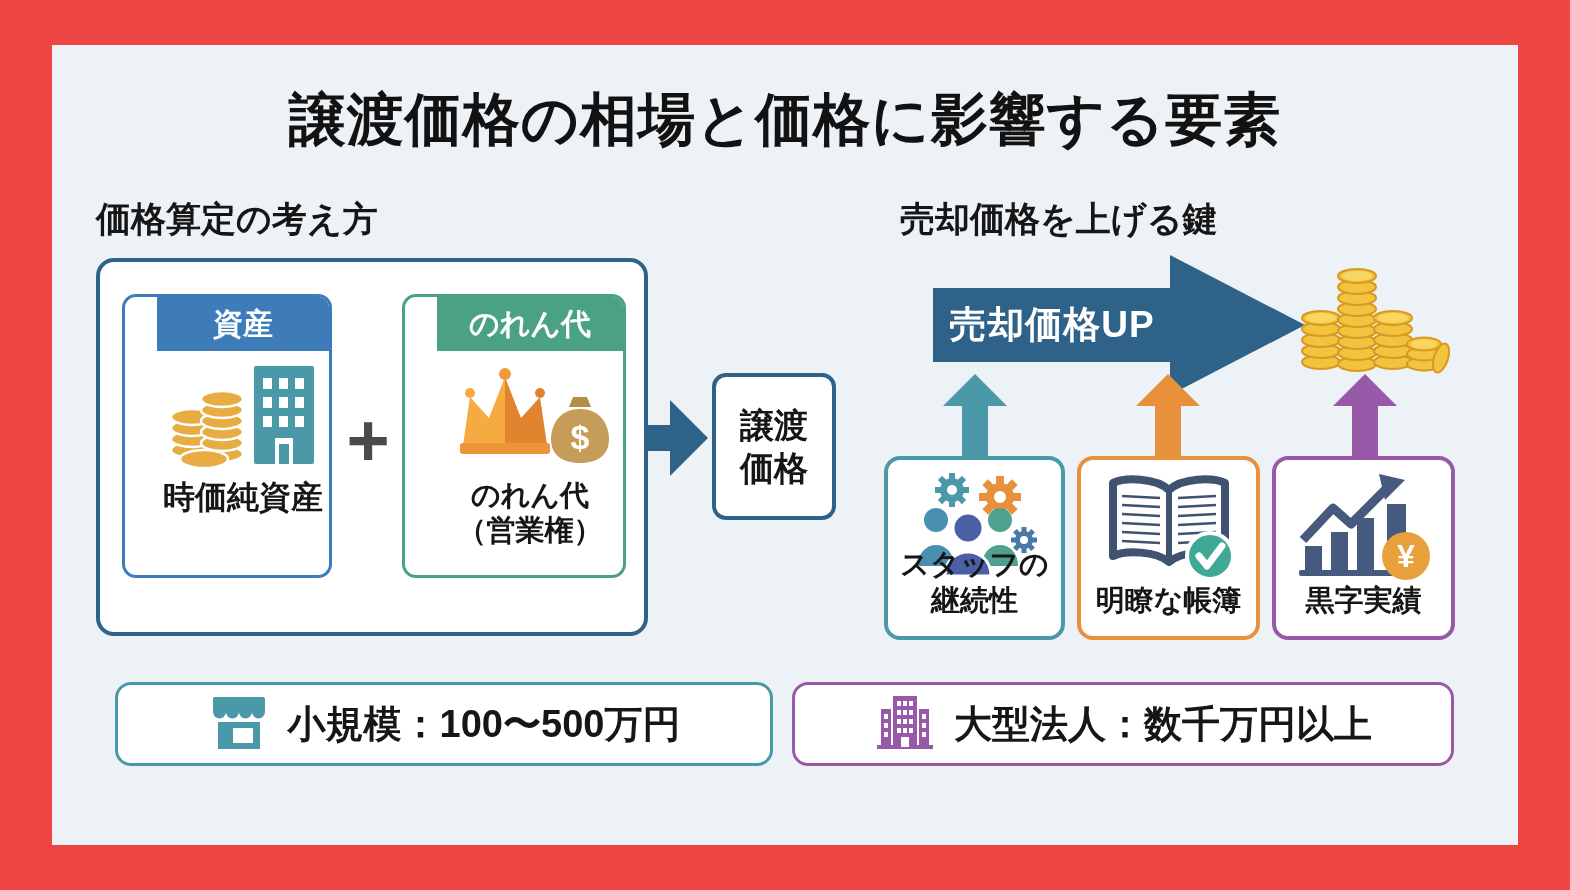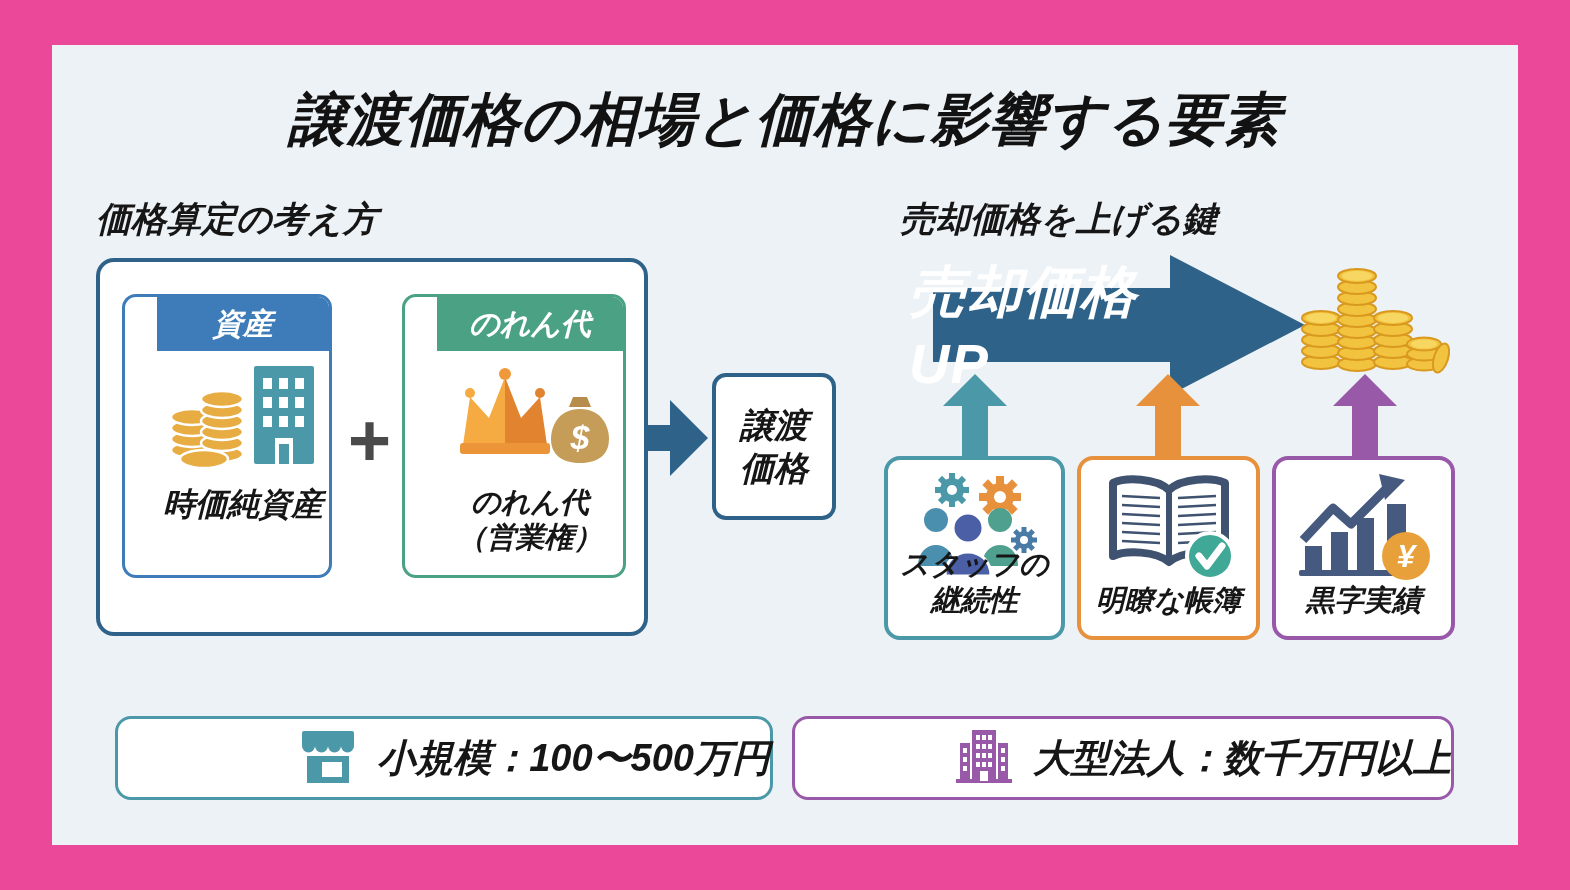--- a/index.html
+++ b/index.html
@@ -1,18 +1,18 @@
 <!DOCTYPE html>
 <html><head>
 <meta charset="utf-8">
 <style>
   * { margin:0; padding:0; box-sizing:border-box; }
   html,body { width:1570px; height:890px; background:#ffffff; }
   body { font-family:"Liberation Sans","DejaVu Sans",sans-serif; color:#161616; }
-  .stage { position:relative; width:1570px; height:890px; background:#ec4899; overflow:hidden;font-style:italic; }
+  .stage { position:relative; width:1570px; height:890px; background:#ef4444; overflow:hidden; }
   .panel { position:absolute; left:52px; top:45px; width:1466px; height:800px; background:#edf2f6; }
   .abs { position:absolute; }
 
   .page-title { left:0; top:82px; width:1570px; text-align:center;
     font-size:57px; font-weight:900; letter-spacing:1px; color:#121212; }
 
   .section-heading { font-size:35px; font-weight:800; text-align:left; color:#161616; }
   .pricing-heading { left:96px;  top:196px; width:552px; }
   .keys-heading    { left:900px; top:196px; width:566px; }
 
@@ -22,59 +22,59 @@
 
   .card { position:absolute; top:32px; height:284px; background:#ffffff; border-radius:14px;
     overflow:hidden; display:flex; flex-direction:column; align-items:center;padding-left:32px; }
   .asset-card    { left:22px;  width:210px; border:3px solid #3d7cb8; }
   .goodwill-card { left:302px; width:224px; border:3px solid #4aa183; }
   .card-header { width:100%; height:54px; line-height:54px; text-align:center;
     color:#ffffff; font-size:30px; font-weight:800; }
   .asset-card .card-header    { background:#3d7cb8; }
   .goodwill-card .card-header { background:#4aa183; }
   .card-icon { margin-top:10px; height:112px; display:flex; align-items:center; justify-content:center; }
-  .card-label { margin-top:12px; font-size:32px; font-weight:800; text-align:center; line-height:1.2; }
+  .card-label { margin-top:5px; font-size:32px; font-weight:800; text-align:center; line-height:1.2; }
   .goodwill-card .card-label { font-size:29px; }
 
   .plus-sign { left:237px; top:142px; width:62px; text-align:center;
     font-size:74px; font-weight:900; color:#4a4a4a; line-height:1; }
   .valuation-note { right:18px; top:334px; font-size:23px; font-weight:800; color:#1b1b1b; }
 
   .connector-arrow { left:646px; top:400px; }
 
   .transfer-price-box { left:712px; top:373px; width:124px; height:147px; background:#ffffff;
     border:4px solid #2f6288; border-radius:14px;
     display:flex; flex-direction:column; align-items:center; justify-content:center;
     font-size:34px; font-weight:800; line-height:1.25; }
 
   
   .price-up-arrow { left:933px; top:255px; }
-  .price-up-arrow-label { left:909px; top:288px; width:238px; height:74px;
+  .price-up-arrow-label { left:933px; top:288px; width:238px; height:74px;
     display:flex; align-items:center; justify-content:center;
-    color:#ffffff; font-size:56px; font-weight:900; letter-spacing:1px; }
+    color:#ffffff; font-size:37px; font-weight:900; letter-spacing:1px; }
   .coin-pile { left:1283px; top:250px; }
 
   .factor-arrow-1 { left:943px;  top:374px; }
   .factor-arrow-2 { left:1136px; top:374px; }
   .factor-arrow-3 { left:1333px; top:374px; }
 
   .factor-box { top:456px; height:184px; background:#ffffff; border-radius:16px; }
   .factor-box-staff  { left:884px;  width:181px; border:4px solid #4a98a8; }
   .factor-box-books  { left:1077px; width:183px; border:4px solid #e8913d; }
   .factor-box-profit { left:1272px; width:183px; border:4px solid #9859a8; }
   .factor-icon { position:absolute; top:10px; left:0; width:100%;
     display:flex; justify-content:center; }
   .factor-label { position:absolute; bottom:18px; left:0; width:100%;
     text-align:center; font-size:29px; font-weight:800; line-height:1.22; }
   .factor-label span { display:block; }
 
   .market-heading { left:585px; top:660px; width:400px; font-size:37px; }
 
-  .market-box { top:716px; height:84px; background:#ffffff; border-radius:16px;
-    display:flex; align-items:center; justify-content:flex-end; gap:18px; }
+  .market-box { top:682px; height:84px; background:#ffffff; border-radius:16px;
+    display:flex; align-items:center; justify-content:center; gap:18px; }
   .small-scale-box { left:115px; width:658px; border:3px solid #4a98a8; }
   .large-corp-box  { left:792px; width:662px; border:3px solid #9859a8; }
   .market-box .market-label { font-size:38px; font-weight:800; }
 </style>
 </head>
 <body>
 
 <div class="stage">
   <div class="panel"></div>
 

